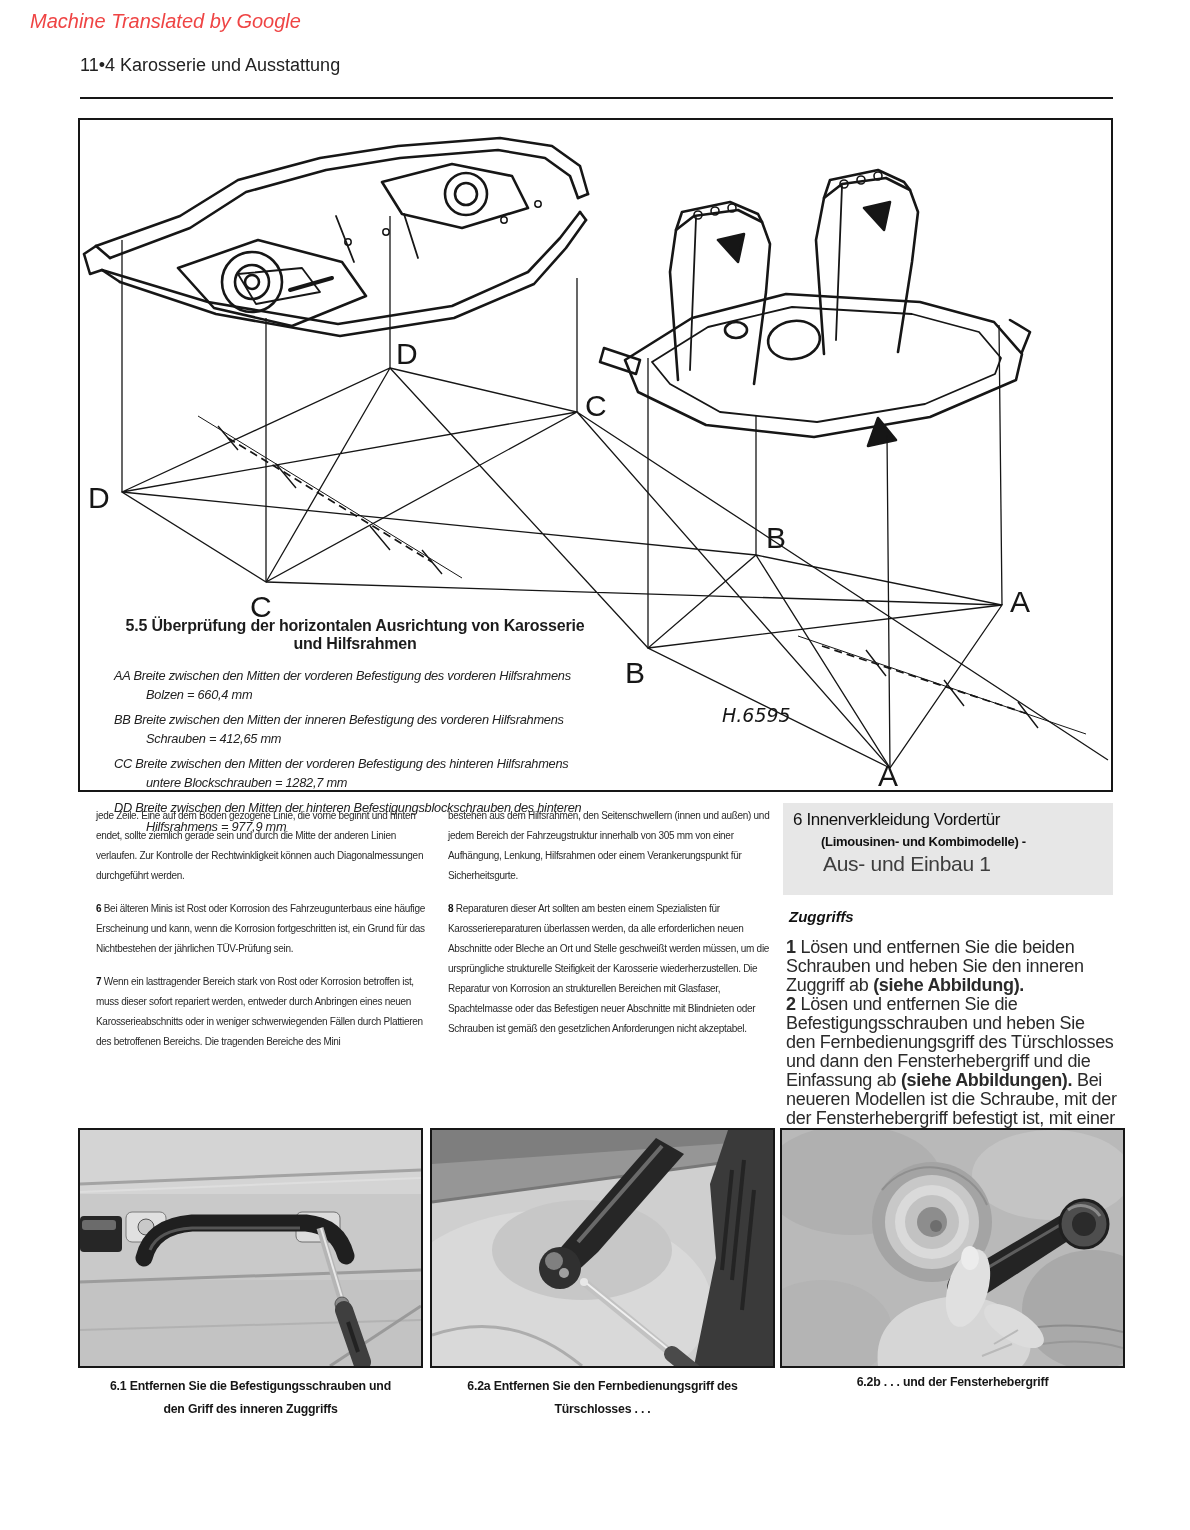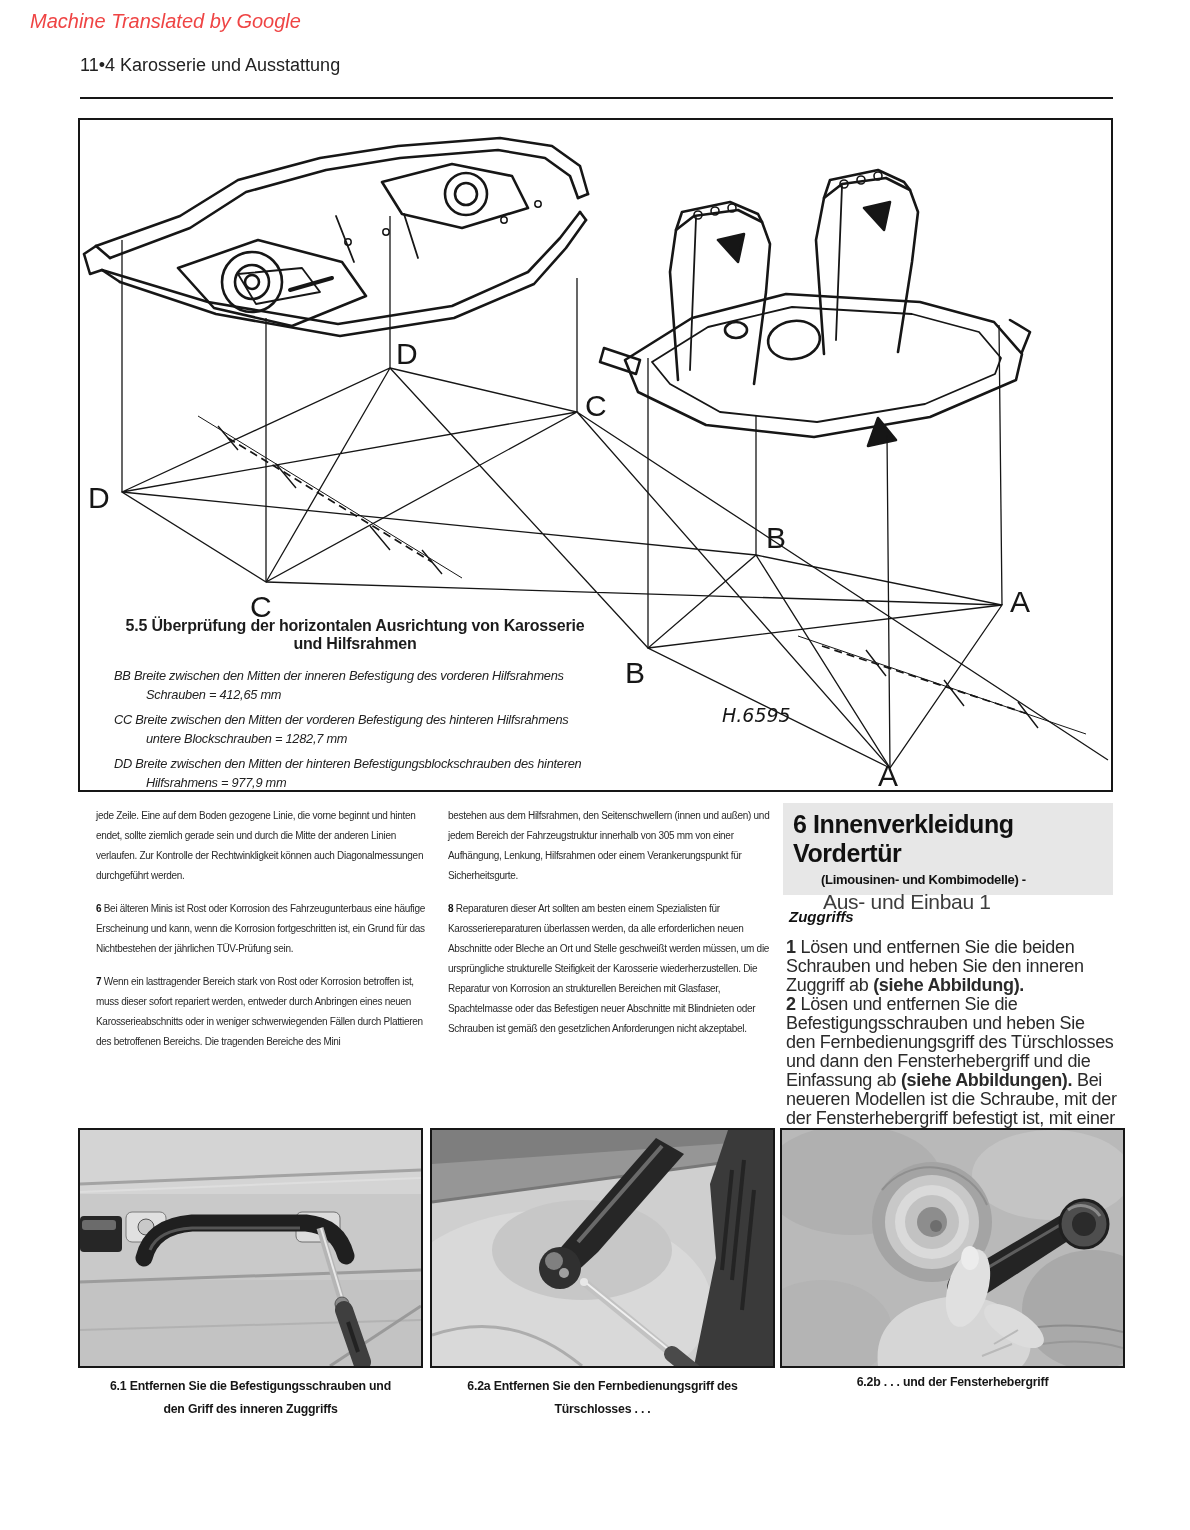--- a/index.html
+++ b/index.html
@@ -12,21 +12,21 @@
   .figcaption{position:absolute;left:34px;top:497px;width:482px;}
   .figtitle{font-weight:bold;font-size:16px;text-align:center;margin:0 0 15px 0;letter-spacing:-0.2px;}
   .dim{font-style:italic;font-size:12.8px;color:#222;margin:0 0 10px 0;letter-spacing:-0.25px;line-height:15px;}
   .dim .l2{display:block;margin-left:32px;margin-top:4px;}
   .col{position:absolute;font-size:10px;line-height:20px;letter-spacing:-0.3px;color:#2a2a2a;margin-left:16px;}
   .col p{margin:0 0 13px 0;}
   .col b.pn{color:#111;}
   #col-left{left:80px;top:806px;width:340px;}
   #col-mid{left:432px;top:806px;width:338px;}
   .sec6{position:absolute;left:783px;top:803px;width:330px;height:92px;background:#e7e7e7;}
-  .sec6 .t1{font-weight:bold;font-size:25px;margin:7px 0 0 10px;letter-spacing:-0.4px;color:#111;}
+  .sec6 .t1{font-weight:normal;font-size:17px;margin:7px 0 0 10px;letter-spacing:-0.4px;color:#111;}
   .sec6 .t2{font-weight:bold;font-size:13px;margin:4px 0 0 38px;letter-spacing:-0.3px;color:#111;}
   .sec6 .t3{font-size:21px;margin:3px 0 0 40px;color:#3d3d3d;letter-spacing:-0.3px;}
   .entfernung{position:absolute;left:789px;top:908px;font-style:italic;font-weight:bold;font-size:15px;color:#111;}
   .steps{position:absolute;left:786px;top:938px;width:332px;font-size:18px;line-height:19px;letter-spacing:-0.3px;color:#2a2a2a;}
   .steps p{margin:0;}
   .photo{position:absolute;width:341px;height:236px;border:2px solid #161616;background:#c9c9c9;overflow:hidden;}
   #photo1{left:78px;top:1128px;}
   #photo2{left:430px;top:1128px;}
   #photo3{left:780px;top:1128px;}
   .photocap{position:absolute;top:1375px;width:345px;text-align:center;font-weight:bold;font-size:12.3px;line-height:23px;letter-spacing:-0.2px;color:#161616;}
@@ -117,20 +117,24 @@
       <text x="686" y="428">B</text>
       <text x="545" y="563">B</text>
       <text x="930" y="492">A</text>
       <text x="798" y="666">A</text>
       <text x="642" y="602" font-size="19" font-style="italic" font-family="DejaVu Sans, sans-serif">H.6595</text>
     </g>
   </svg>
 
   <div class="figcaption">
     <div class="figtitle">5.5 Überprüfung der horizontalen Ausrichtung von Karosserie und Hilfsrahmen</div>
+    <div class="dim">
+      <span>AA Breite zwischen den Mitten der vorderen Befestigung des vorderen Hilfsrahmens</span>
+      <span class="l2">Bolzen = 660,4 mm</span>
+    </div>
     <div class="dim">
       <span>BB Breite zwischen den Mitten der inneren Befestigung des vorderen Hilfsrahmens</span>
       <span class="l2">Schrauben = 412,65 mm</span>
     </div>
     <div class="dim">
       <span>CC Breite zwischen den Mitten der vorderen Befestigung des hinteren Hilfsrahmens</span>
       <span class="l2">untere Blockschrauben = 1282,7 mm</span>
     </div>
     <div class="dim">
       <span>DD Breite zwischen den Mitten der hinteren Befestigungsblockschrauben des hinteren</span>

